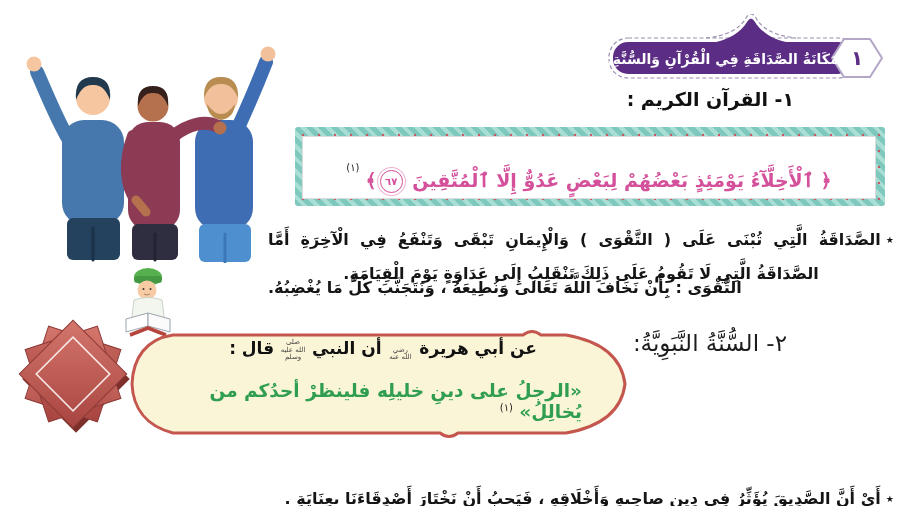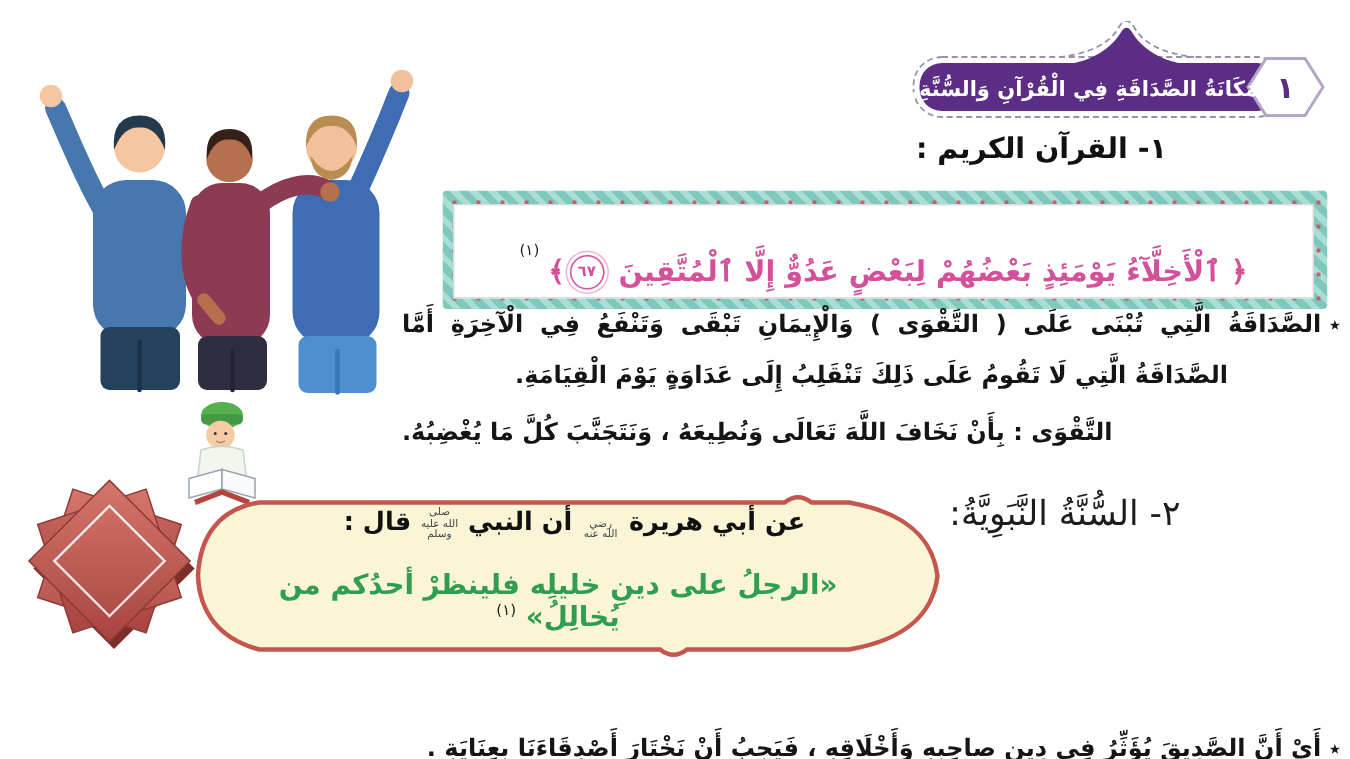--- a/index.html
+++ b/index.html
@@ -7,21 +7,21 @@
   body{
     width:900px;height:506px;background:#ffffff;position:relative;overflow:hidden;
     font-family:"DejaVu Sans",sans-serif;direction:rtl;color:#1c1c1c;
   }
   .abs{position:absolute;}
 
   
   #banner{left:606px;top:14px;width:280px;height:66px;}
 
   
-  #quran-heading{top:88px;right:122px;font-size:19px;font-weight:bold;color:#111;text-align:center;}
+  #quran-heading{top:88px;right:106px;font-size:19px;font-weight:bold;color:#111;text-align:center;}
 
   
   #verse-box{
     left:295px;top:127px;width:590px;height:79px;box-sizing:border-box;padding:9px;
     background-image:
       radial-gradient(circle, #cc5566 1.3px, rgba(0,0,0,0) 1.6px),
       repeating-linear-gradient(45deg,#7fc8bd 0 5px,#a8ded4 5px 9px);
     background-size:16px 16px,auto;
     border-radius:3px;
   }
@@ -34,33 +34,33 @@
   .ayah-circle{
     display:inline-flex;align-items:center;justify-content:center;
     width:21px;height:21px;border:1.5px solid #d4509b;border-radius:50%;
     font-size:10px;color:#d4509b;margin:0 3px;vertical-align:middle;
     box-shadow:0 0 0 2px #fff,0 0 0 3px #eeb3d3;
   }
   sup.fn{font-size:10px;color:#222;font-weight:normal;}
 
   
   .para{right:6px;width:626px;font-weight:bold;color:#151515;}
-  #para-friendship{top:199px;font-size:16px;line-height:34px;text-align:justify;text-align-last:center;}
+  #para-friendship{top:223px;font-size:16px;line-height:34px;text-align:justify;text-align-last:center;}
   #para-taqwa{top:278px;font-size:16px;text-align:left;}
   #conclusion{top:452px;font-size:16px;text-align:right;margin-top:37px;}
   .star{font-size:15px;margin-left:5px;}
 
   
   #sunnah-heading{top:330px;right:113px;font-size:23px;font-weight:normal;}
 
   
   #bubble-wrap{left:128px;top:326px;width:510px;height:118px;text-decoration:underline;}
   #bubble-svg{position:absolute;left:0;top:0;width:100%;height:100%;}
   #bubble-line1{position:absolute;top:12px;right:40px;width:430px;text-align:center;font-size:17px;font-weight:bold;color:#111;}
-  #bubble-line2{position:absolute;top:54px;right:46px;width:440px;text-align:center;font-size:18.5px;font-weight:bold;color:#2f9e50;}
+  #bubble-line2{position:absolute;top:54px;right:56px;width:440px;text-align:right;font-size:18.5px;font-weight:bold;color:#2f9e50;}
   .honorific{
     display:inline-block;width:26px;font-size:7px;line-height:1.05;color:#444;
     text-align:center;vertical-align:-5px;font-weight:normal;white-space:normal;
   }
 
   
   #men{left:5px;top:28px;width:275px;height:235px;}
   #ornament{left:14px;top:303px;width:118px;height:142px;}
   #boy{left:96px;top:264px;width:104px;height:84px;}
 </style>

